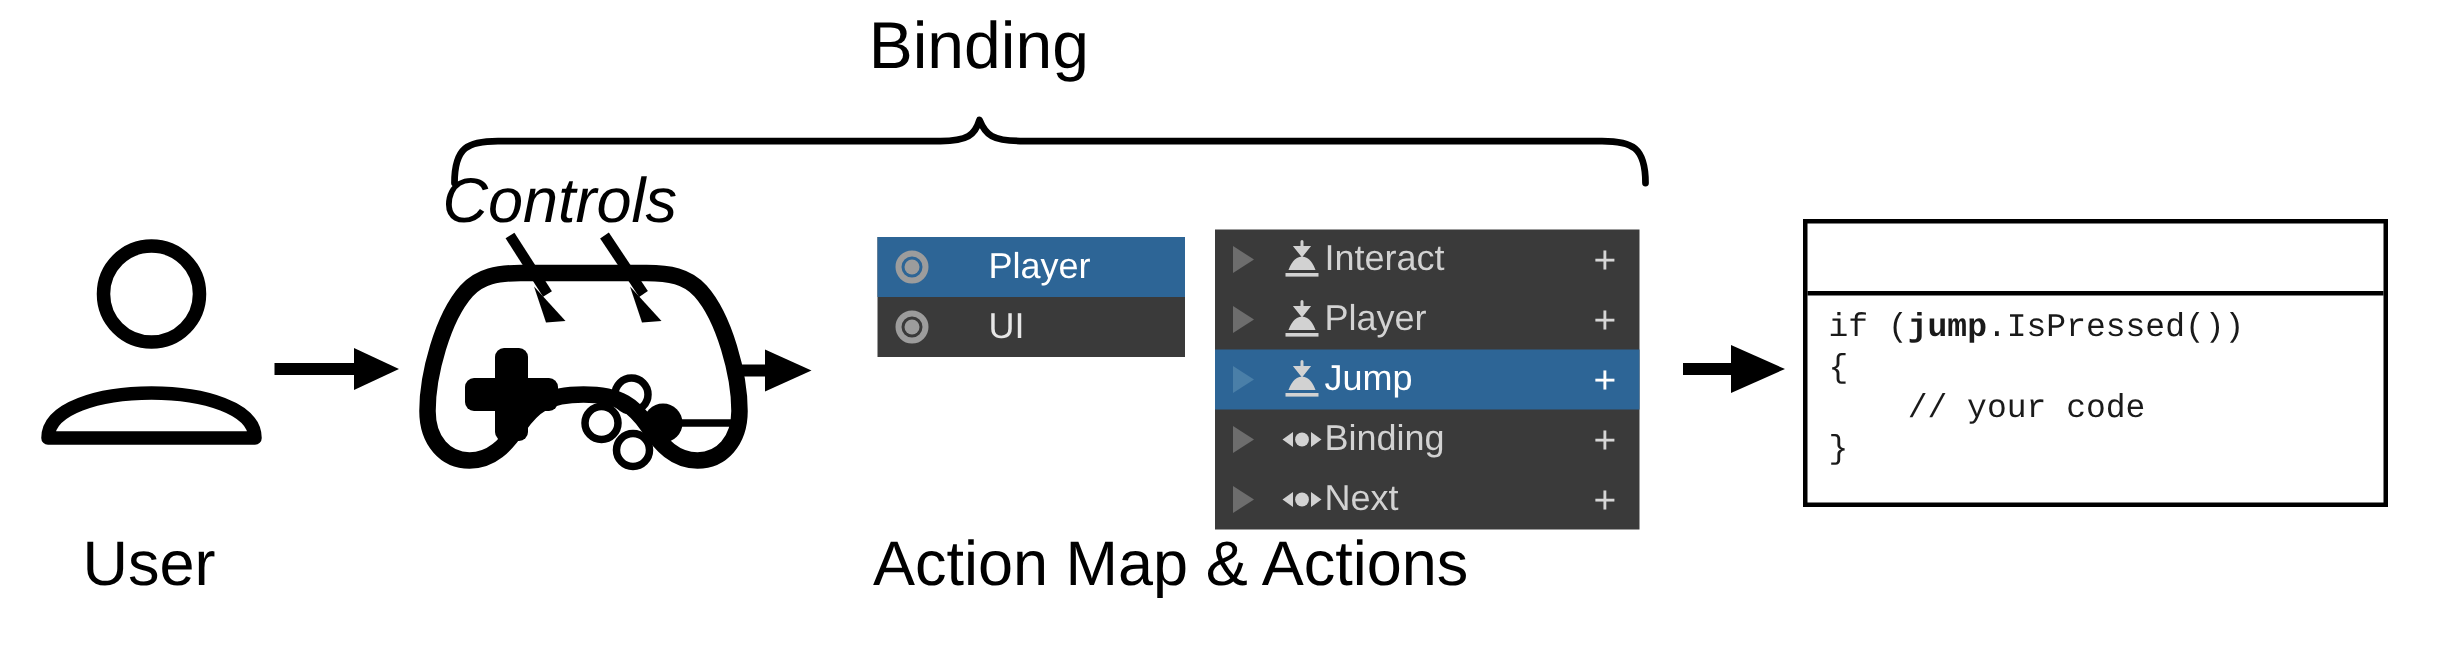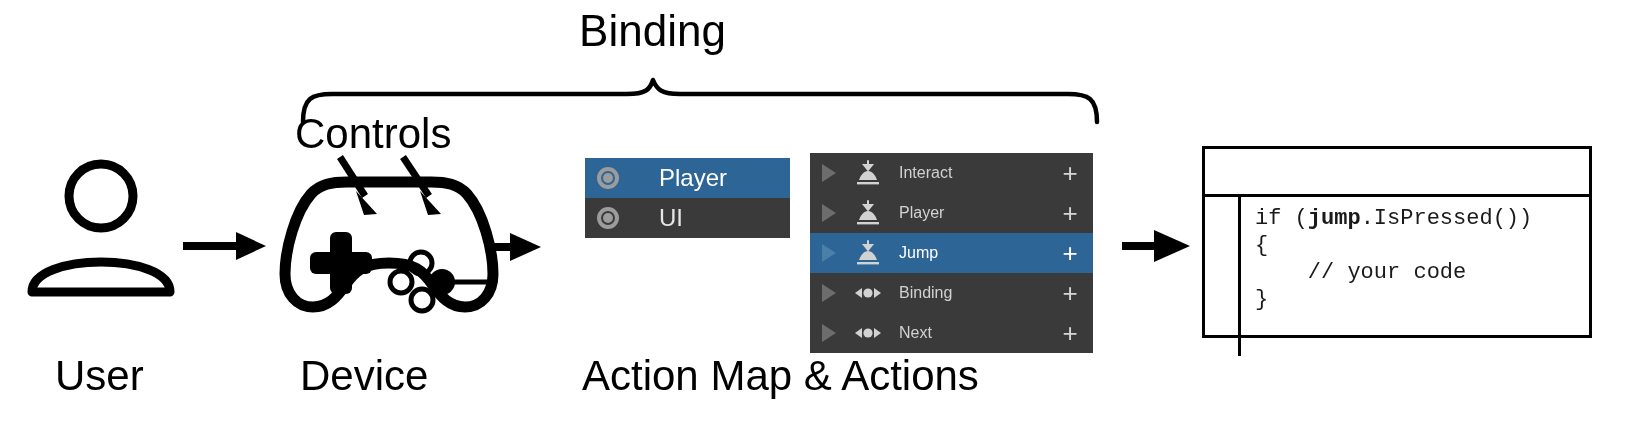--- a/index.html
+++ b/index.html
@@ -5,21 +5,21 @@
   html,body{margin:0;padding:0;background:#fff;}
   body{width:1635px;height:434px;overflow:hidden;
        font-family:"Liberation Sans","DejaVu Sans",sans-serif;}
   #stage{position:relative;width:1635px;height:434px;background:#ffffff;padding-left:48px;}
   .abs{position:absolute;}
 
   
   .binding-label{left:0;top:6px;width:1635px;text-align:center;font-size:44px;color:#000;
                  letter-spacing:0px;}
   .binding-label span{display:inline-block;transform:translateX(-165px);}
-  .controls-label{left:295px;top:110px;font-size:42px;color:#000;}
+  .controls-label{left:295px;top:110px;font-size:42px;color:#000;font-style:italic;}
 
   
   .cap{font-size:42px;color:#000;white-space:nowrap;}
   .cap-user{left:55px;top:352px;}
   .cap-device{left:300px;top:352px;}
   .cap-map{left:582px;top:352px;}
   .cap-code{left:1168px;top:352px;}
 
   
   .am-panel{left:585px;top:158px;width:205px;background:#3a3a3a;}
@@ -33,30 +33,30 @@
         margin:-5px 0 0 -5px;border-radius:50%;background:#9c9c9c;}
 
   
   .act-panel{left:810px;top:153px;width:283px;background:#3a3a3a;}
   .act-row{display:flex;align-items:center;height:40px;box-sizing:border-box;}
   .act-row.sel{background:#2d6596;}
   .tri{width:0;height:0;border-left:14px solid #6d6d6d;border-top:9px solid transparent;
        border-bottom:9px solid transparent;margin-left:12px;}
   .act-row.sel .tri{border-left-color:#4a7fa8;}
   .act-ico{width:30px;height:26px;margin-left:17px;position:relative;}
-  .act-name{font-size:16px;color:#d2d2d2;margin-left:16px;flex:1;white-space:nowrap;}
+  .act-name{font-size:24px;color:#d2d2d2;margin-left:0;flex:1;white-space:nowrap;}
   .act-row.sel .act-name{color:#ffffff;}
   .plus{width:34px;text-align:center;font-size:26px;color:#d6d6d6;margin-right:6px;}
   .act-row.sel .plus{color:#ffffff;}
 
   
   .codewin{left:1202px;top:146px;width:390px;height:192px;border:3px solid #000;
            box-sizing:border-box;background:#fff;}
   .code-head{height:48px;border-bottom:3px solid #000;box-sizing:border-box;}
-  .code-body{display:flex;height:159px;}
+  .code-body{display:flex;height:159px;flex-direction:column;}
   .code-gutter{width:36px;border-right:3px solid #000;box-sizing:border-box;}
   .code-text{flex:1;padding:8px 0 0 14px;font-family:"Liberation Mono","DejaVu Sans Mono",monospace;
              font-size:22px;line-height:27px;color:#1a1a1a;white-space:pre;}
   .code-text b{font-weight:bold;}
 
   
   #art{position:absolute;left:0;top:0;width:1635px;height:434px;pointer-events:none;}
 </style>
 </head>
 <body>
@@ -198,16 +198,15 @@
 
   <div class="abs codewin">
     <div class="code-head"></div>
     <div class="code-body">
       <div class="code-gutter"></div>
       <div class="code-text" id="code-text"><div>if (<b>jump</b>.IsPressed())</div><div>{</div><div>    // your code</div><div>}</div></div>
     </div>
   </div>
 
   <div class="abs cap cap-user">User</div>
-  <div class="abs cap cap-device">Device</div>
   <div class="abs cap cap-map">Action Map &amp; Actions</div>
 
 </div>
 
 </body></html>

